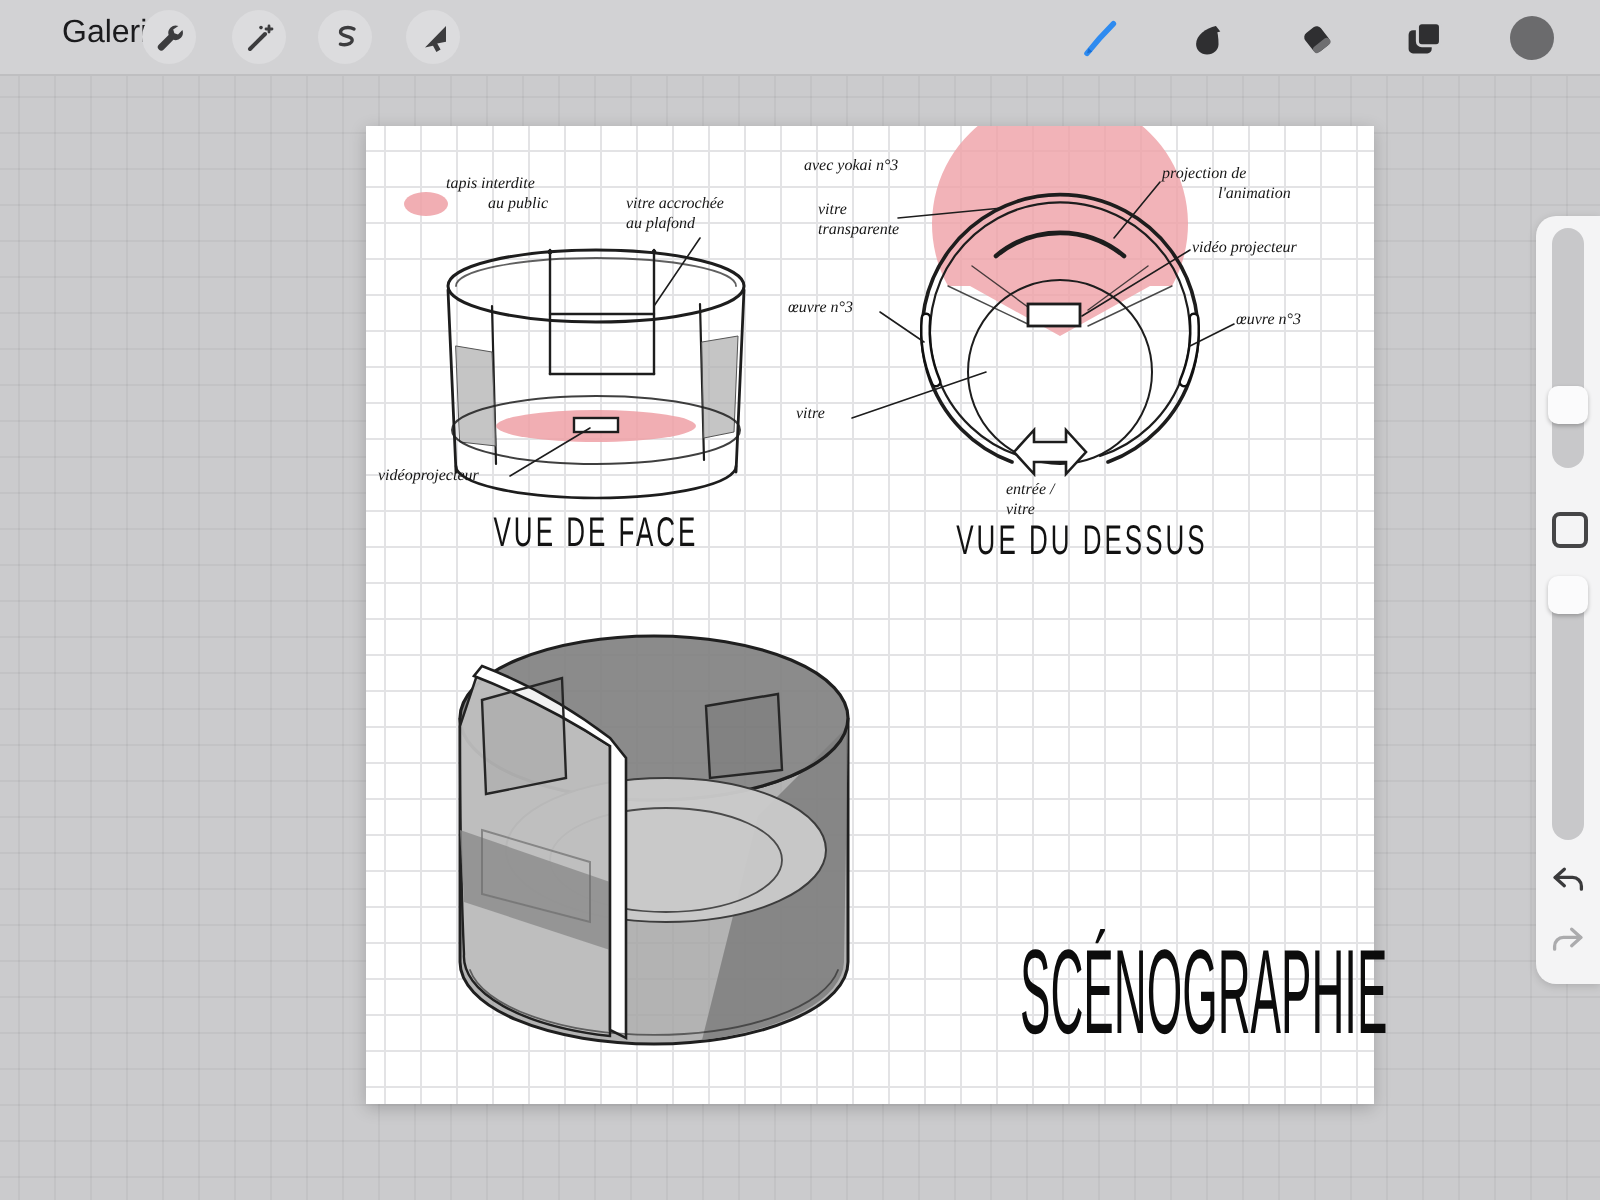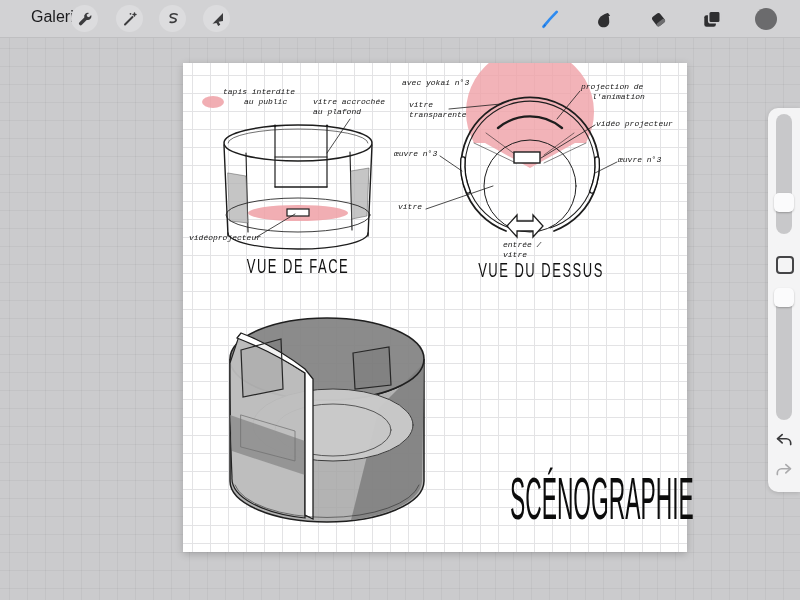--- a/index.html
+++ b/index.html
@@ -24,21 +24,21 @@
     box-shadow:0 1px 2px rgba(0,0,0,.25);}
   .sq-btn{position:absolute;left:8px;top:148px;width:14px;height:14px;border:2px solid #454547;border-radius:4px;}
   .u-r{position:absolute;left:5px;width:22px;height:22px;}
   
   .canvas{position:absolute;left:183px;top:63px;width:504px;height:489px;background:#ffffff;
     background-image:linear-gradient(to right,#e3e3e5 1px,transparent 1px),
                      linear-gradient(to bottom,#e3e3e5 1px,transparent 1px);
     background-size:18px 18px;background-position:9px 12px;
     box-shadow:0 2px 8px rgba(0,0,0,.20);z-index:5;}
   .sketch{position:absolute;left:0;top:0;}
-  .hand{position:absolute;font-family:Liberation Mono, monospace;font-style:italic;font-size:8px;
+  .hand{position:absolute;font-family:Liberation Serif, serif;font-style:italic;font-size:8px;
     line-height:9.5px;color:#161616;white-space:nowrap;}
   .caps{position:absolute;font-family:"Liberation Sans",sans-serif;color:#121212;
     letter-spacing:1.5px;font-size:13px;transform:scaleY(1.6);transform-origin:center top;
     text-align:center;white-space:nowrap;}
   .main-title{position:absolute;left:327px;top:401px;font-size:24px;color:#0c0c0c;
     letter-spacing:0;transform:scale(.95,2.5);transform-origin:left top;white-space:nowrap;}
   .ctr{text-align:left;}
 </style>
 </head>
 <body>
@@ -225,21 +225,21 @@
     <div class="hand" style="left:6px;top:170px">vidéoprojecteur</div>
     <div class="caps" style="left:50px;top:191px;width:130px">VUE DE FACE</div>
 
     <div class="hand" style="left:219px;top:15px">avec yokai n°3</div>
     <div class="hand ctr" style="left:226px;top:37px;width:64px">
       <div>vitre</div>
       <div>transparente</div>
     </div>
     <div class="hand" style="left:398px;top:19px">
       <div>projection de</div>
-      <div style="margin-left:11px">l'animation</div>
+      <div style="margin-left:28px">l'animation</div>
     </div>
     <div class="hand" style="left:413px;top:56px">vidéo projecteur</div>
     <div class="hand" style="left:211px;top:86px">œuvre n°3</div>
     <div class="hand" style="left:435px;top:92px">œuvre n°3</div>
     <div class="hand" style="left:215px;top:139px">vitre</div>
     <div class="hand ctr" style="left:320px;top:177px;width:44px">
       <div>entrée /</div>
       <div>vitre</div>
     </div>
     <div class="caps" style="left:293px;top:195px;width:130px">VUE DU DESSUS</div>

